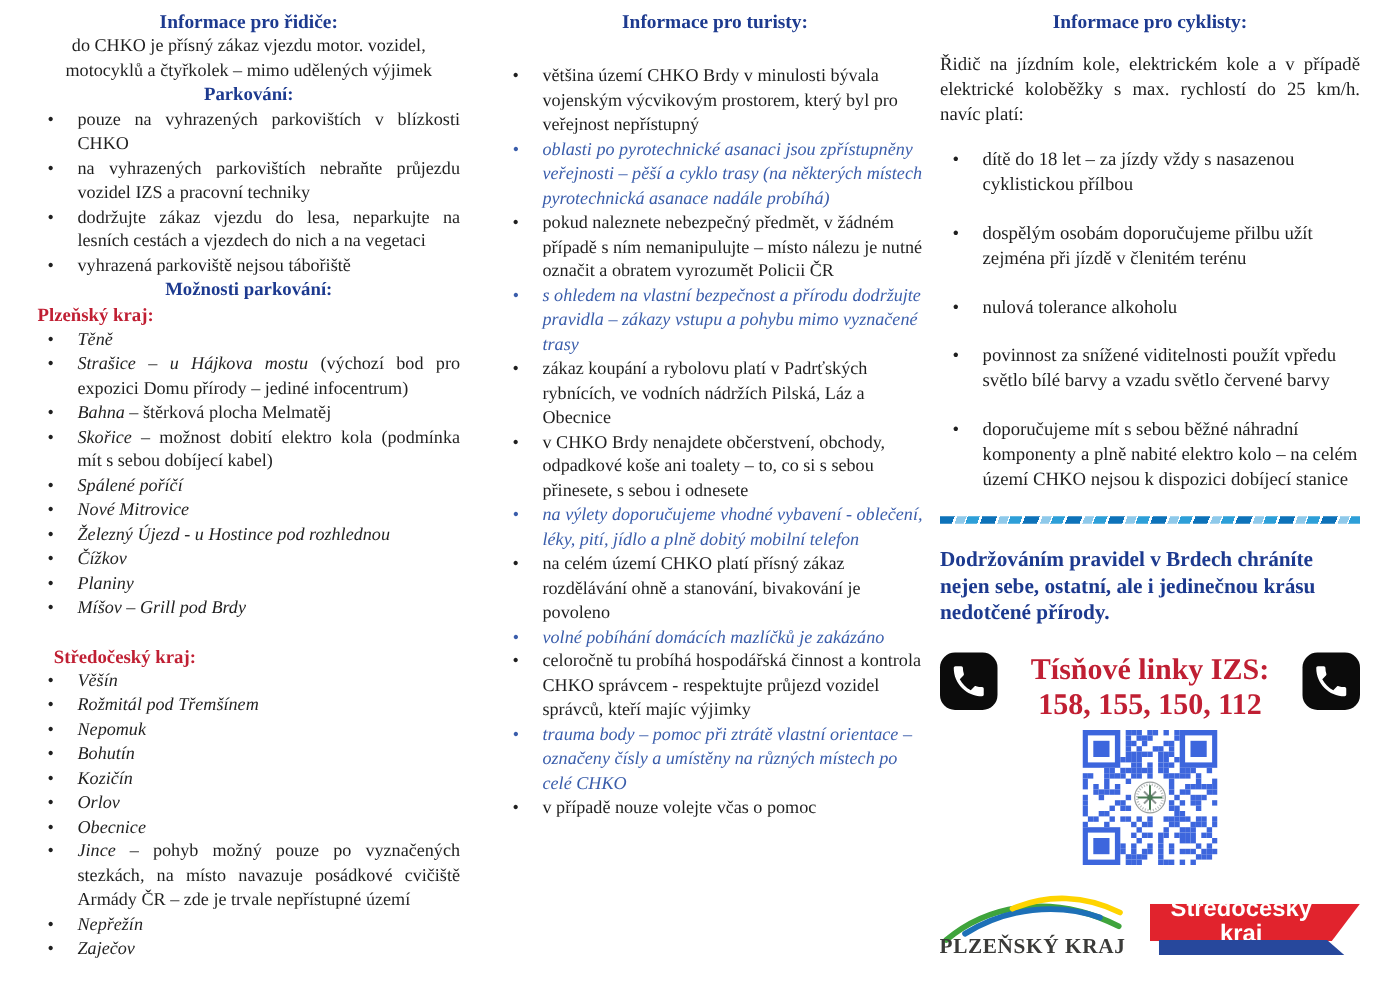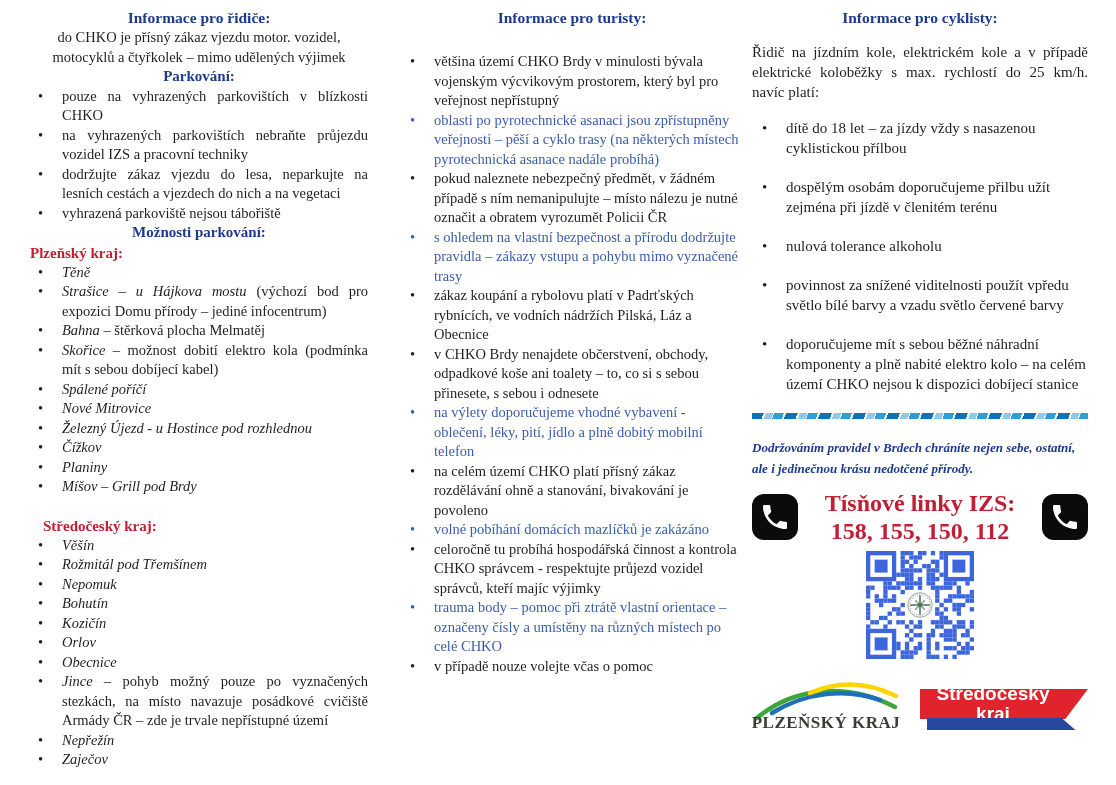--- a/index.html
+++ b/index.html
@@ -22,35 +22,35 @@
   .center{text-align:center;}
   .justify{text-align:justify;}
 
   ul{margin:0;padding:0;list-style:none;}
   li{position:relative;padding-left:32px;}
   li::before{content:"\2022";position:absolute;left:8px;}
   li em{font-style:italic;}
   .tourists{margin-top:24px;}
   .tourists li{padding-left:30px;}
   .tourists li::before{left:6px;}
-  .tourists li.blue{color:var(--text_blue);}
+  .tourists li.blue{color:var(--text_blue);font-style:italic;}
   .cy-intro{margin:14px 0 16px 0;text-align:justify;}
   .cy-list li{padding-left:34px;margin-bottom:19px;}
   .cy-list li::before{left:10px;}
 
   .divider{height:6px;margin:8px 0 18px 0;
     background:repeating-linear-gradient(110deg,
       var(--divider_dark) 0 11px, #ffffff 11px 13px,
       var(--divider_light) 13px 20px, #ffffff 20px 21px,
       var(--divider_mid) 21px 30px, #ffffff 30px 32px);}
 
-  .note{font-weight:bold;font-style:italic;color:var(--heading_blue);
-        font-size:13px;line-height:21px;margin-bottom:10px;}
-
-  .emergency{display:flex;align-items:center;justify-content:space-between;
+  .note{font-weight:bold;color:var(--heading_blue);
+        font-size:17px;line-height:21px;margin-bottom:22px;}
+
+  .emergency{display:flex;align-items:flex-start;justify-content:space-between;
              margin:4px 0 6px 0;}
   .phone-tile{width:46px;height:46px;border-radius:12px;background:var(--phone_bg);
               display:flex;align-items:center;justify-content:center;flex:0 0 auto;}
   .phone-tile svg{width:32px;height:32px;}
   .emergency-text{flex:1;text-align:center;color:var(--red);font-weight:bold;
                   font-size:24px;line-height:28px;}
 
   .qr-wrap{display:flex;justify-content:center;margin:2px 0 6px 0;}
 
   .logos{display:flex;justify-content:space-between;align-items:flex-end;margin-top:8px;}

